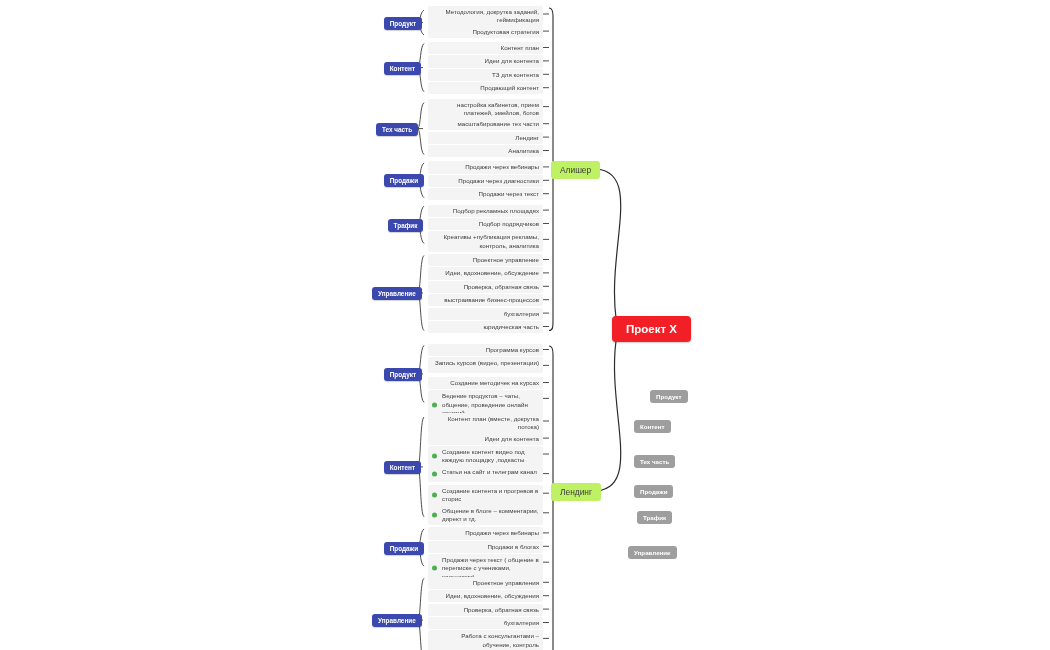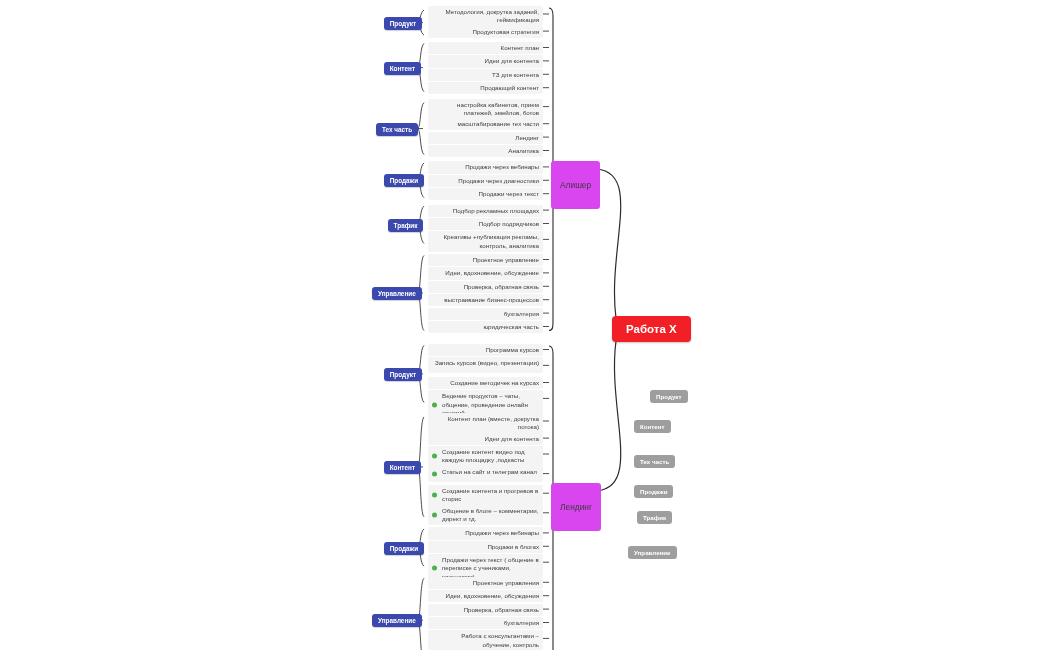--- a/index.html
+++ b/index.html
@@ -56,25 +56,25 @@
     font-weight:bold;
     border-radius:3px;
     padding:3px 6px;
     box-sizing:border-box;
     text-align:center;
     white-space:nowrap;
   }
   
   .person{
     position:absolute;
-    background:#d946ef;
+    background:#bef264;
     color:#3c3c3c;
     font-size:8.4px;
     border-radius:3px;
-    padding:19px 9px;
+    padding:4px 9px;
     box-sizing:border-box;
     text-align:center;
     white-space:nowrap;
   }
   
   .root{
     position:absolute;
     background:#f31f26;
     color:#ffffff;
     font-size:11.5px;
@@ -218,14 +218,14 @@
       <div class="pill" style="top: 614.15px; left: 372px;"><span>Управление</span></div>
       <div class="person" style="left: 551px; top: 483px;"><span>Лендинг</span></div>
       <div class="gpill" style="left: 650px; top: 390px;"><span>Продукт</span></div>
       <div class="gpill" style="left: 634px; top: 420px;"><span>Контент</span></div>
       <div class="gpill" style="left: 634px; top: 455px;"><span>Тех часть</span></div>
       <div class="gpill" style="left: 634px; top: 485px;"><span>Продажи</span></div>
       <div class="gpill" style="left: 637px; top: 511px;"><span>Трафик</span></div>
       <div class="gpill" style="left: 628px; top: 546px;"><span>Управление</span></div>
     </div>
 
-  <div class="root" id="root-node" style="left: 612px; top: 316px;">Работа X</div>
+  <div class="root" id="root-node" style="left: 612px; top: 316px;">Проект X</div>
 </div>
 
 </body></html>

